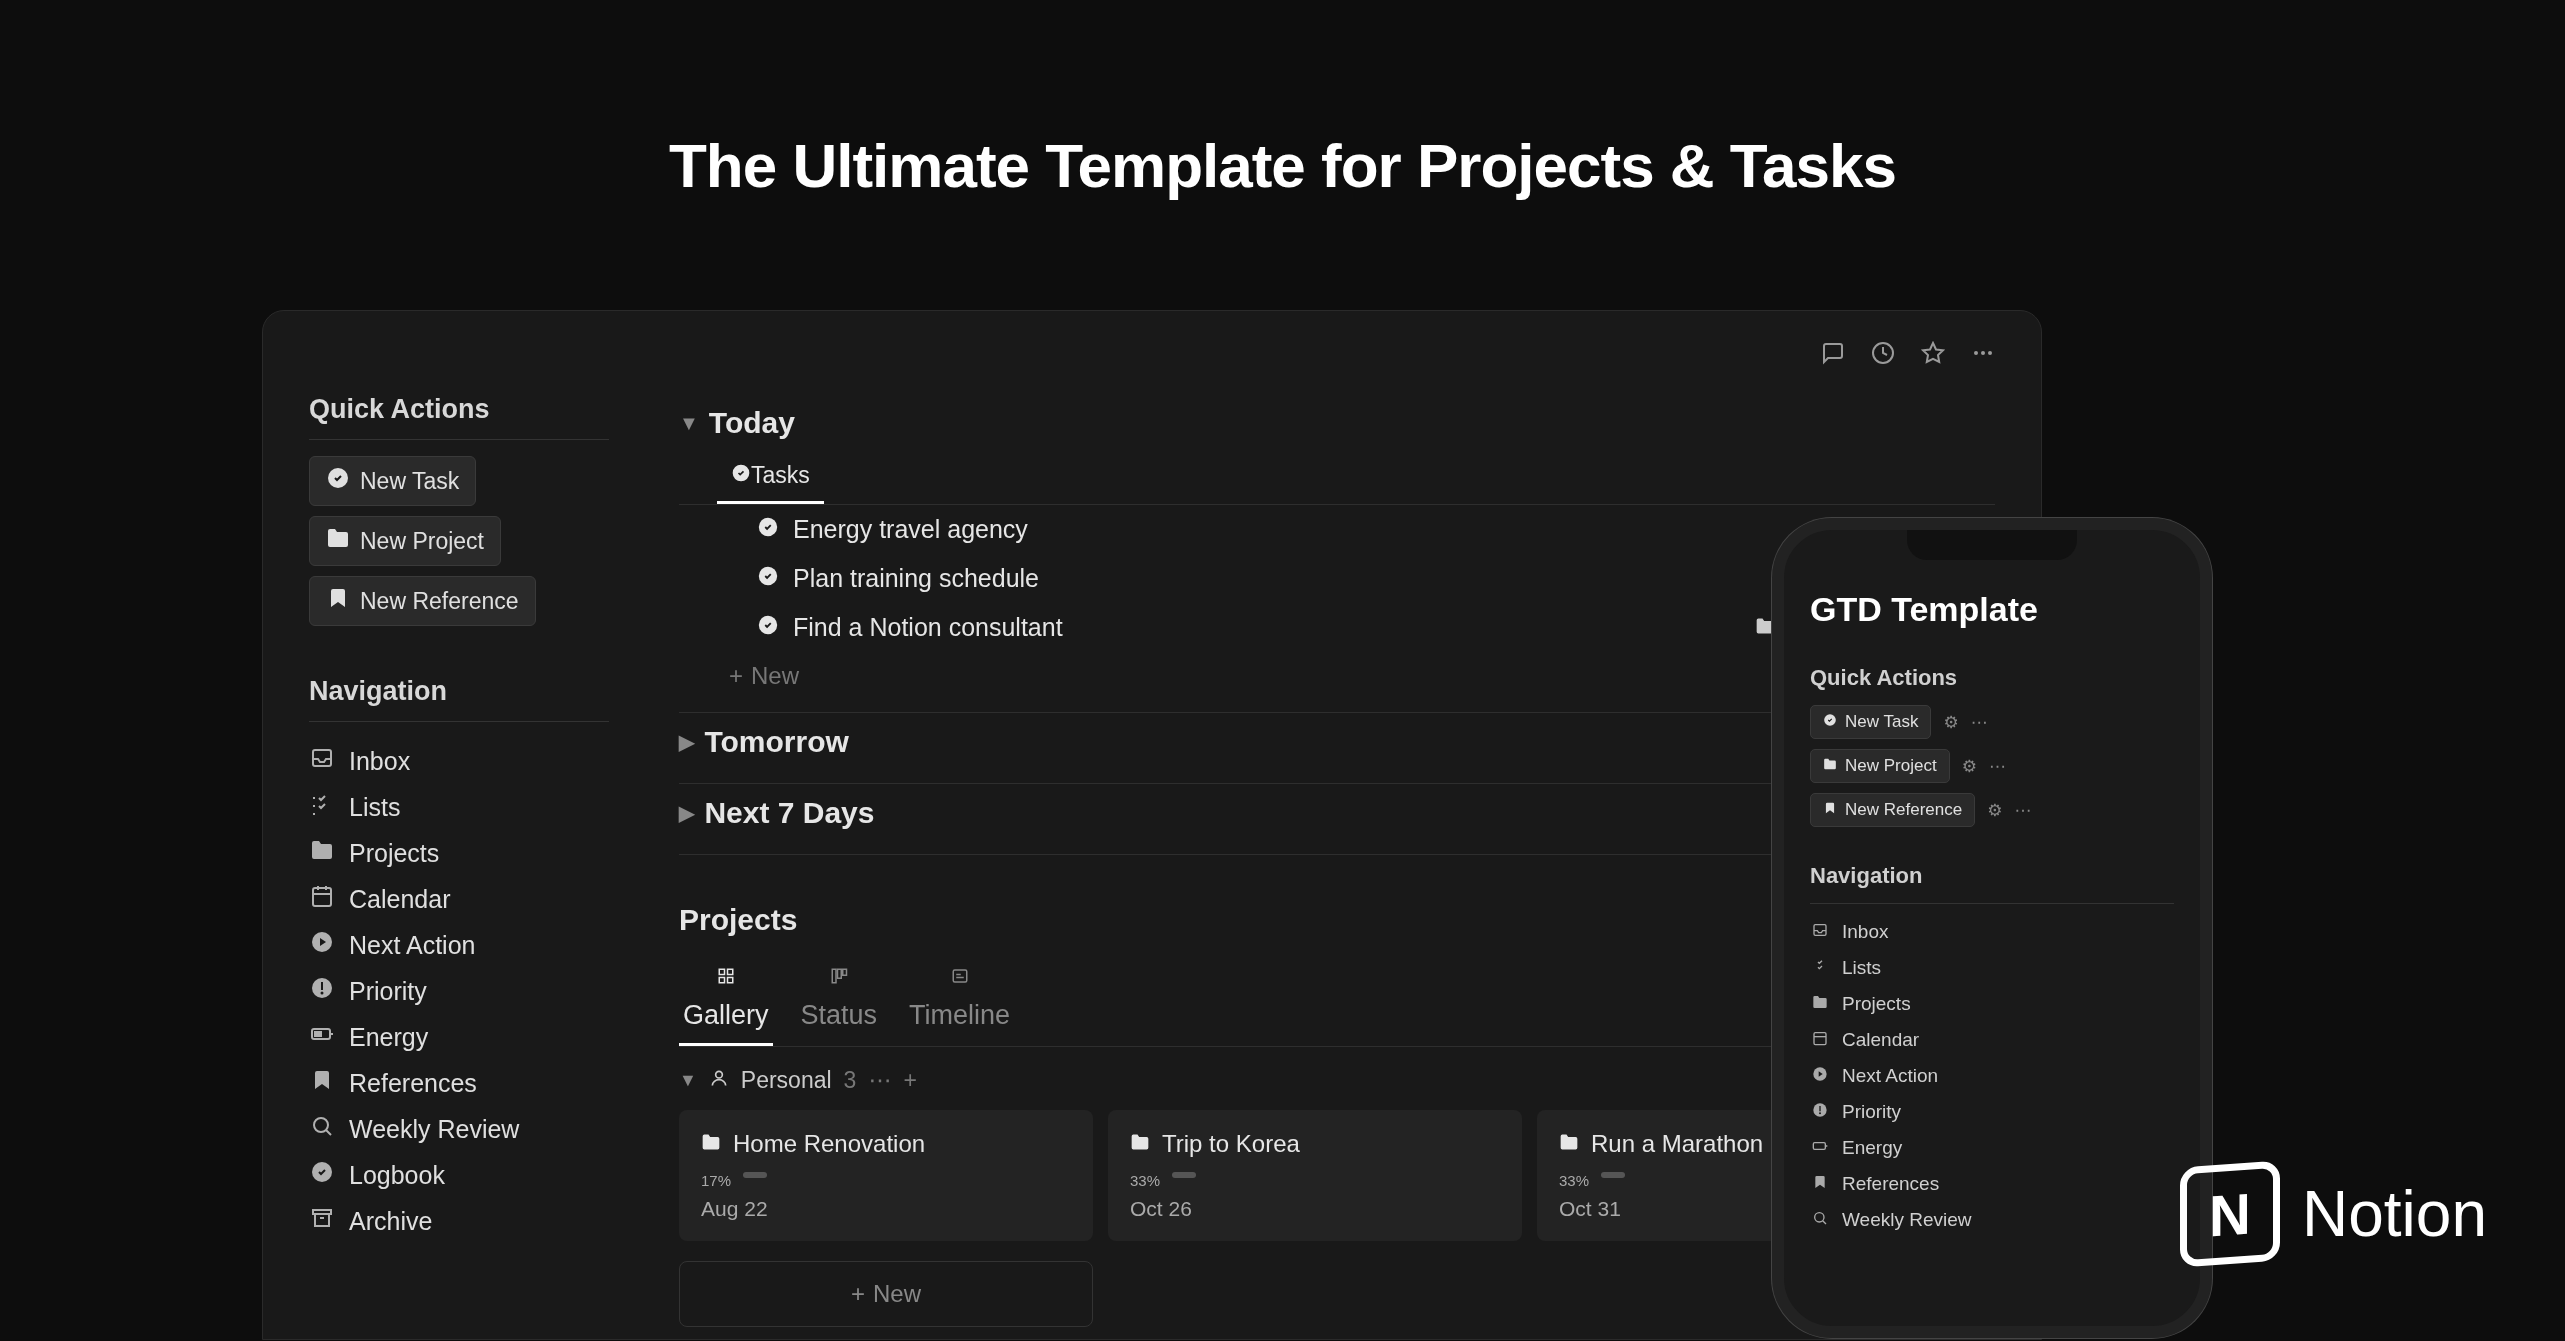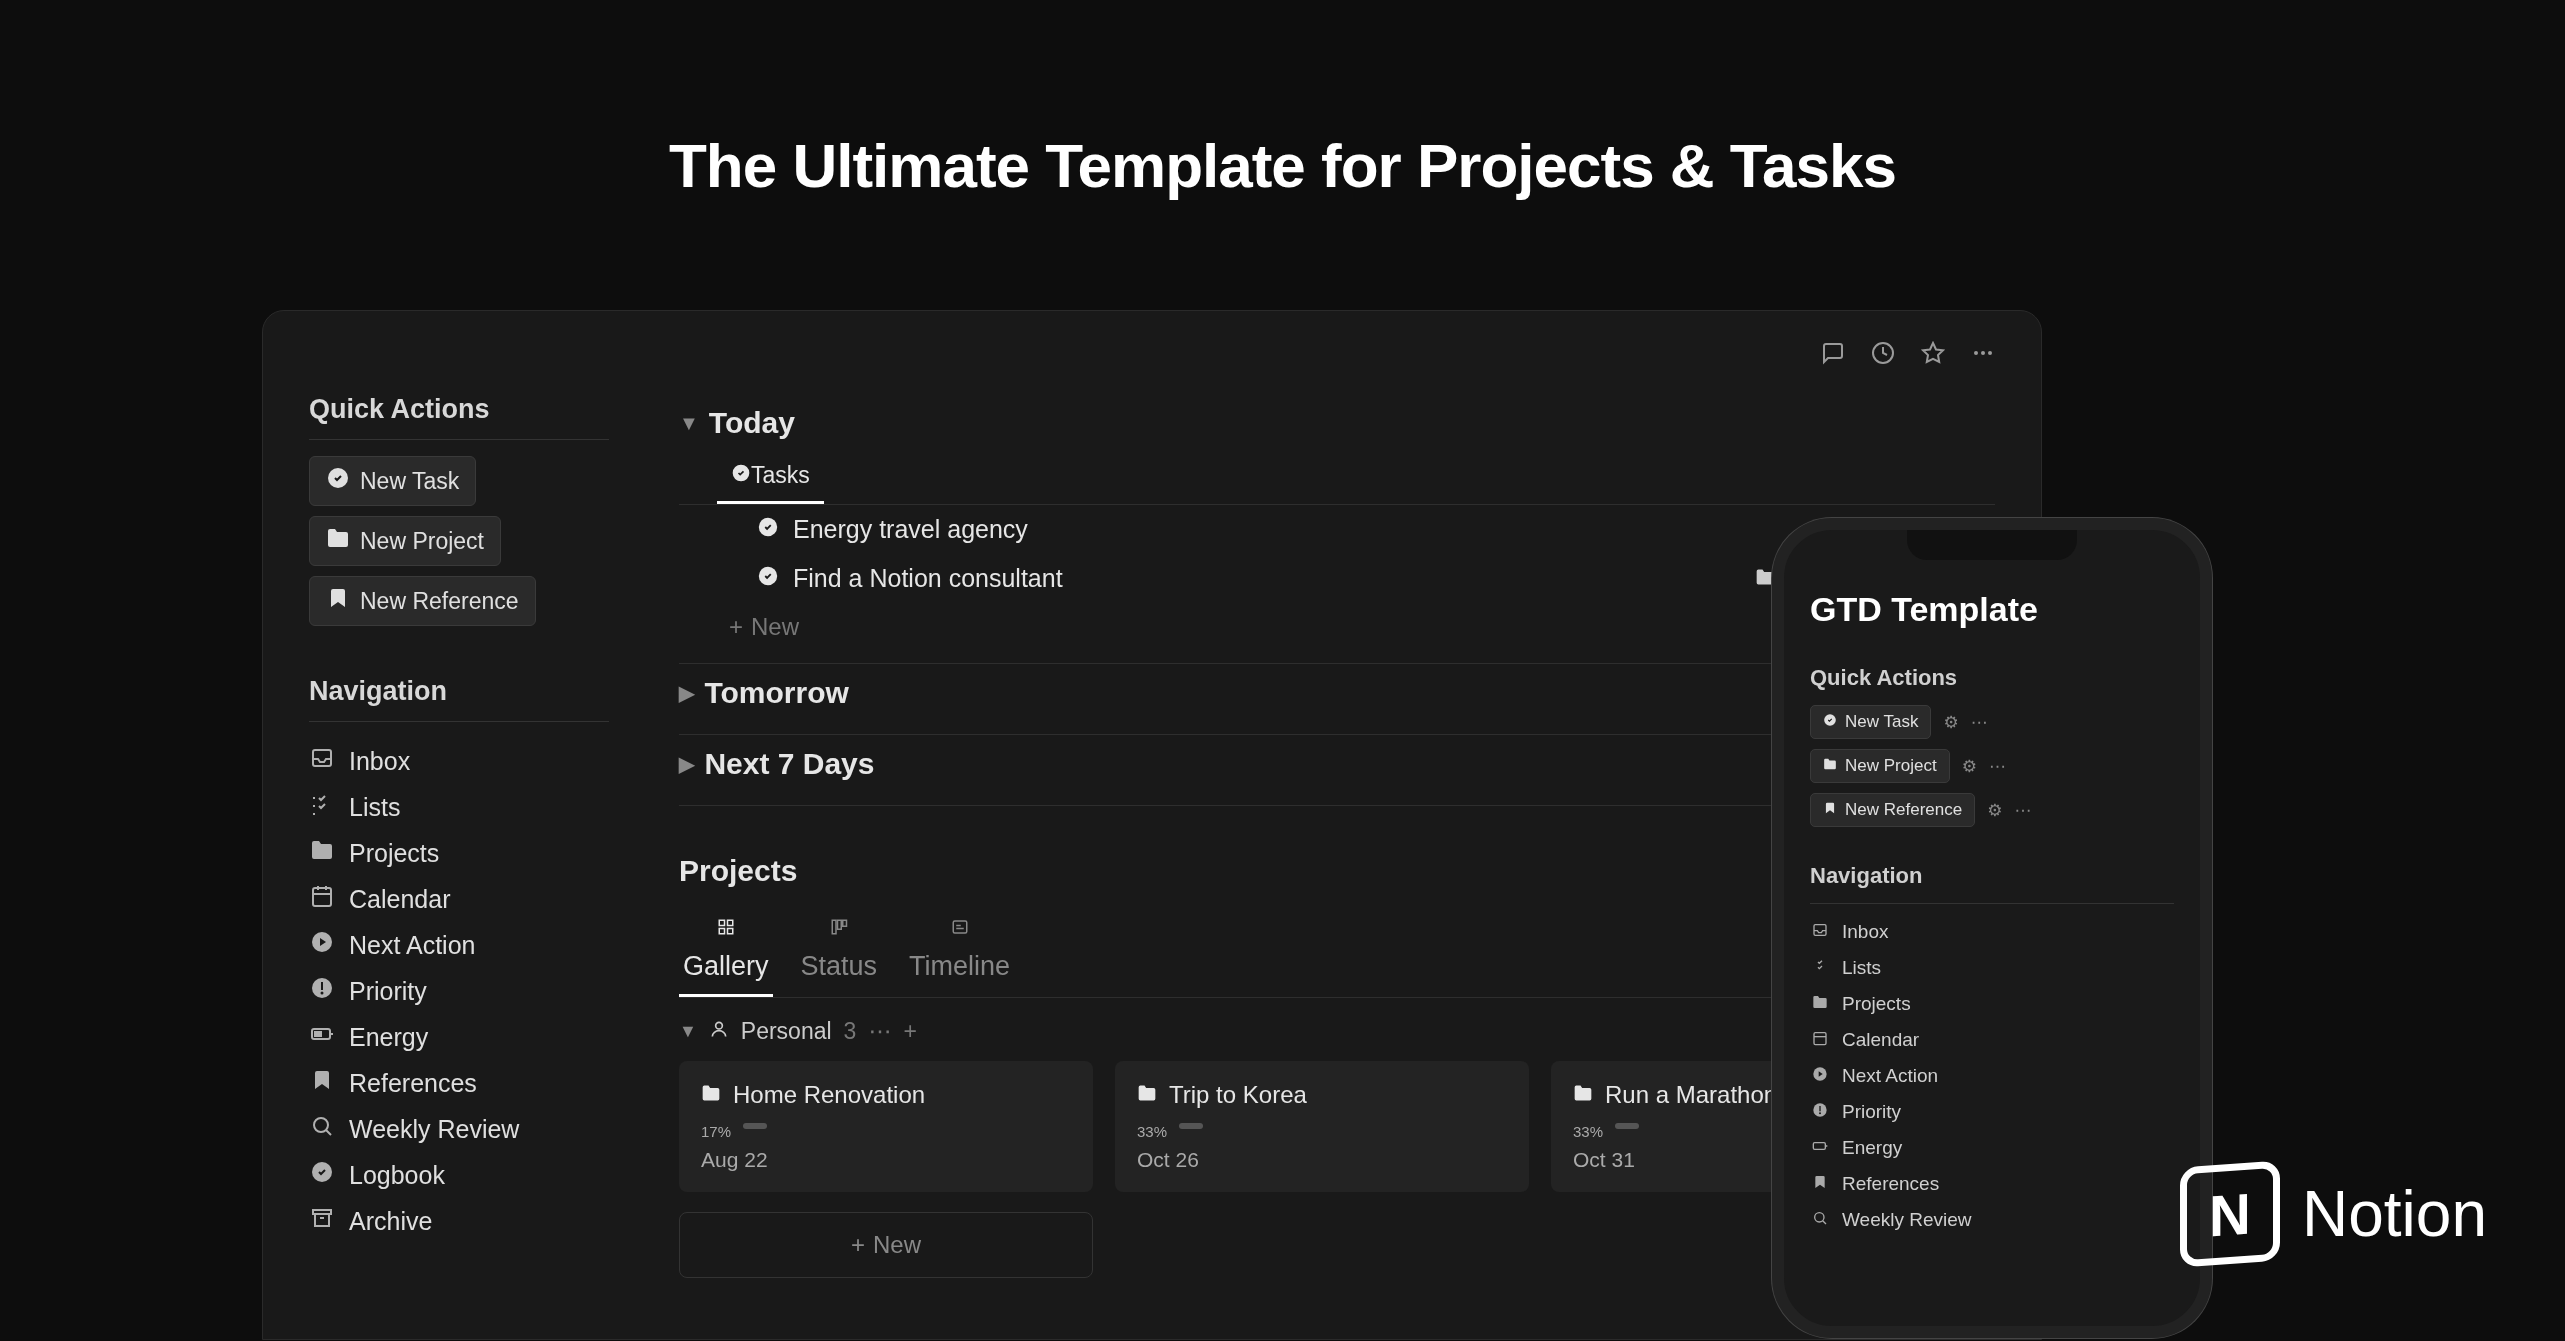--- a/index.html
+++ b/index.html
@@ -76,21 +76,21 @@
 .task-left { display: flex; align-items: center; gap: 14px; }
 .task-right { display: flex; align-items: center; gap: 10px; color: #ccc; font-size: 24px; }
 .new-row { color: #777; padding: 10px 0 10px 50px; display: flex; align-items: center; gap: 8px; font-size: 24px; }
 .sec-divider { border-top: 1px solid #2e2e2e; margin: 12px 0 0 0; }
 .projects-title { font-size: 30px; font-weight: 600; margin: 48px 0 14px 0; }
 .view-tabs { display: flex; gap: 24px; border-bottom: 1px solid #2e2e2e; }
 .view-tab { display: flex; align-items: center; gap: 8px; padding: 10px 4px 12px 4px; font-size: 27px; color: #888; flex-direction: column; }
 .view-tab.active { color: #e6e6e6; border-bottom: 3px solid #fff; }
 .group-row { display: flex; align-items: center; gap: 12px; padding: 20px 0 16px 0; font-size: 23px; color: #ccc; }
 .group-row .arr { color: #888; font-size: 18px; }
-.cards { display: flex; gap: 22px; }
+.cards { display: flex; gap: 15px; }
 .card {
   width: 414px; background: #232323; border-radius: 8px;
   padding: 20px 22px;
 }
 .card-title { display: flex; align-items: center; gap: 12px; font-size: 24px; font-weight: 500; margin-bottom: 14px; }
 .card-meta { display: flex; align-items: flex-start; gap: 12px; font-size: 15px; color: #aaa; margin-bottom: 8px; }
 .progress-bar { width: 24px; height: 6px; background: #555; border-radius: 3px; display: inline-block; }
 .card-date { font-size: 21px; color: #aaa; }
 .new-card {
   width: 414px; border: 1px solid #333; border-radius: 8px;
@@ -312,20 +312,35 @@
                 <circle cx="12" cy="12" r="10"></circle>
                 <path d="M9 12l2 2 4-4" stroke="#191919" stroke-width="2" fill="none"></path>
               </svg></span>
           <span>Energy travel agency</span>
         </div>
         <div class="task-right">
           <span><svg class="si" style="width:20px;height:20px" viewBox="0 0 24 24" fill="currentColor">
                 <path d="M22 19a2 2 0 0 1-2 2H4a2 2 0 0 1-2-2V5a2 2 0 0 1 2-2h5l2 3h9a2 2 0 0 1 2 2z"></path>
               </svg></span>
           <span>Trip to</span>
+        </div>
+      </div>
+      <div class="task-row">
+        <div class="task-left">
+          <span><svg class="si" style="width:22px;height:22px" viewBox="0 0 24 24" fill="currentColor">
+                <circle cx="12" cy="12" r="10"></circle>
+                <path d="M9 12l2 2 4-4" stroke="#191919" stroke-width="2" fill="none"></path>
+              </svg></span>
+          <span>Plan training schedule</span>
+        </div>
+        <div class="task-right">
+          <span><svg class="si" style="width:20px;height:20px" viewBox="0 0 24 24" fill="currentColor">
+                <path d="M22 19a2 2 0 0 1-2 2H4a2 2 0 0 1-2-2V5a2 2 0 0 1 2-2h5l2 3h9a2 2 0 0 1 2 2z"></path>
+              </svg></span>
+          <span>Run a M</span>
         </div>
       </div>
       <div class="task-row">
         <div class="task-left">
           <span><svg class="si" style="width:22px;height:22px" viewBox="0 0 24 24" fill="currentColor">
                 <circle cx="12" cy="12" r="10"></circle>
                 <path d="M9 12l2 2 4-4" stroke="#191919" stroke-width="2" fill="none"></path>
               </svg></span>
           <span>Find a Notion consultant</span>
         </div>

